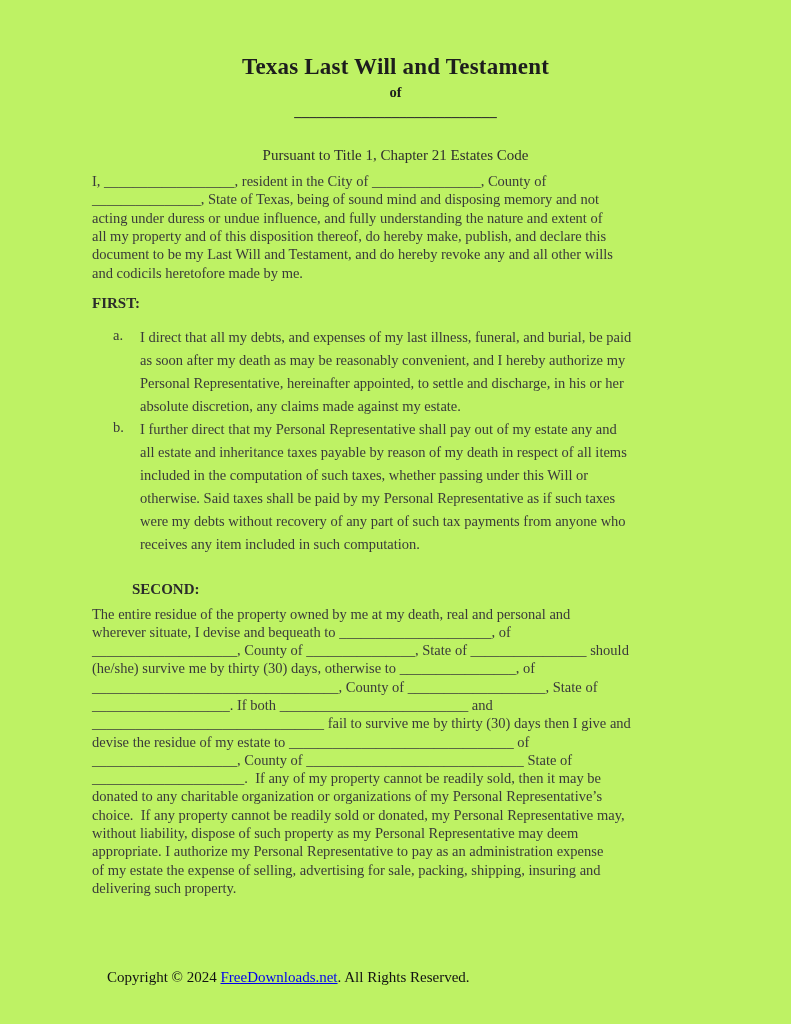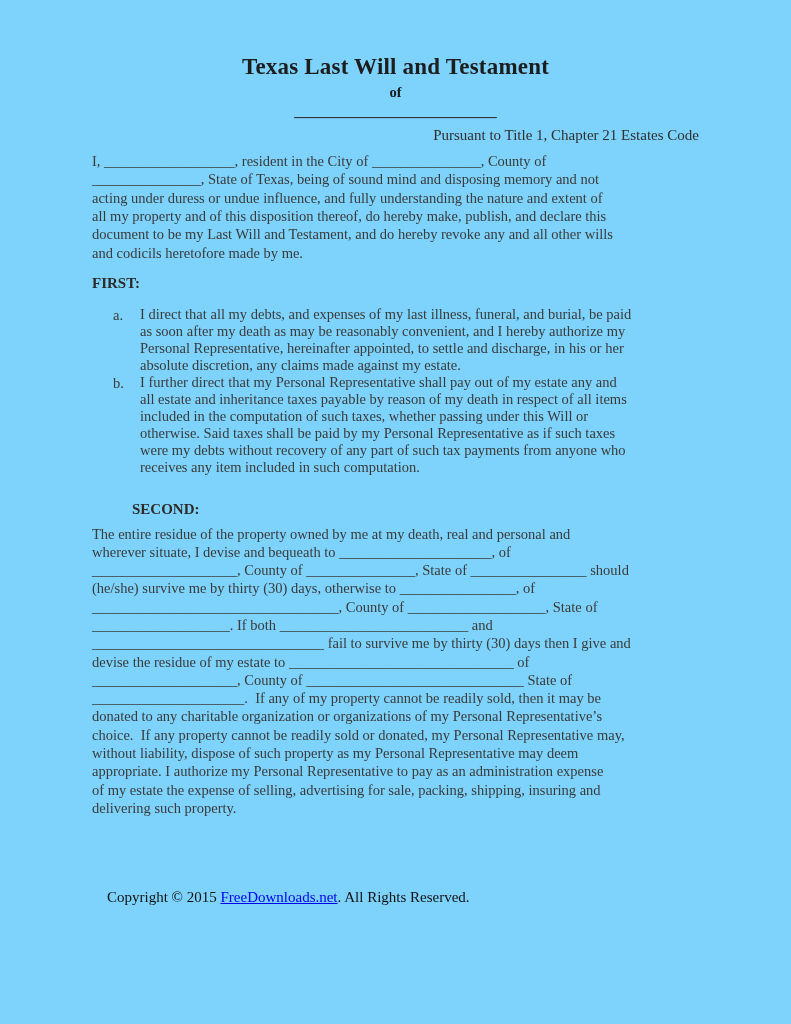--- a/index.html
+++ b/index.html
@@ -1,20 +1,20 @@
 <!DOCTYPE html>
 <html><head>
 <meta charset="utf-8">
 <style>
   html, body { margin: 0; padding: 0; background: #ffffff; }
   .page {
     width: 791px;
     height: 1024px;
     margin: 0 auto;
-    background: #7dd3fc;
+    background: #bef264;
     box-sizing: border-box;
     padding: 54px 92px 0 92px;
     font-family: "Liberation Serif", "DejaVu Serif", serif;
     color: #3a3a3a;
     position: relative;
     overflow: hidden;
   }
   .doc-title {
     margin: 0;
     text-align: center;
@@ -34,22 +34,22 @@
   }
   .name-blank {
     text-align: center;
     font-size: 15px;
     line-height: 18px;
     font-weight: bold;
     color: #2a2a2a;
     letter-spacing: 0;
   }
   .pursuant {
-    margin-top: 6px;
-    text-align: right;
+    margin-top: 26px;
+    text-align: center;
     font-size: 15px;
     line-height: 18.3px;
     color: #2f2f2f;
   }
   .para {
     font-size: 14.5px;
     line-height: 18.3px;
     white-space: pre-wrap;
     color: #3a3a3a;
   }
@@ -67,21 +67,21 @@
   .clause-item { display: flex; }
   .clause-marker {
     flex: 0 0 27px;
     font-size: 14.5px;
     line-height: 18.3px;
     color: #3a3a3a;
   }
   .clause-text {
     flex: 1 1 auto;
     font-size: 14.5px;
-    line-height: 17px;
+    line-height: 23px;
     white-space: pre-wrap;
     color: #3a3a3a;
   }
   .doc-footer {
     margin-top: 53px;
     font-size: 15px;
     line-height: 18px;
     color: #111111;
     white-space: pre-wrap;
   }
@@ -145,16 +145,16 @@
 ____________________, County of ______________________________ State of
 _____________________.  If any of my property cannot be readily sold, then it may be
 donated to any charitable organization or organizations of my Personal Representative’s
 choice.  If any property cannot be readily sold or donated, my Personal Representative may,
 without liability, dispose of such property as my Personal Representative may deem
 appropriate. I authorize my Personal Representative to pay as an administration expense
 of my estate the expense of selling, advertising for sale, packing, shipping, insuring and
 delivering such property.</div>
 
   <div class="doc-footer">
-    <span>Copyright © 2015 </span><a>FreeDownloads.net</a><span>. All Rights Reserved.</span>
+    <span>Copyright © 2024 </span><a>FreeDownloads.net</a><span>. All Rights Reserved.</span>
   </div>
 
 </div>
 
 </body></html>

